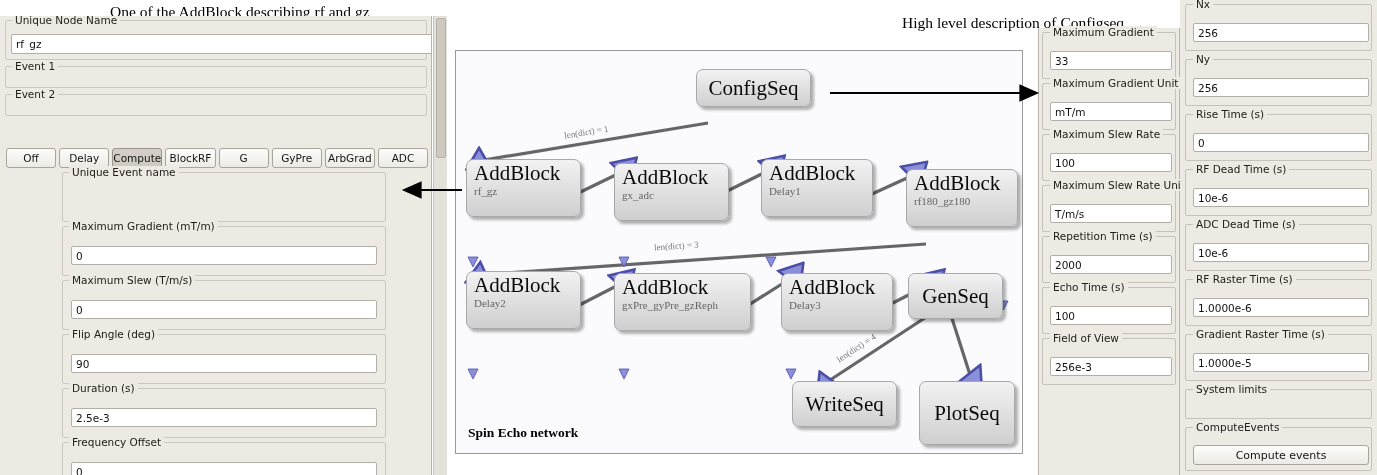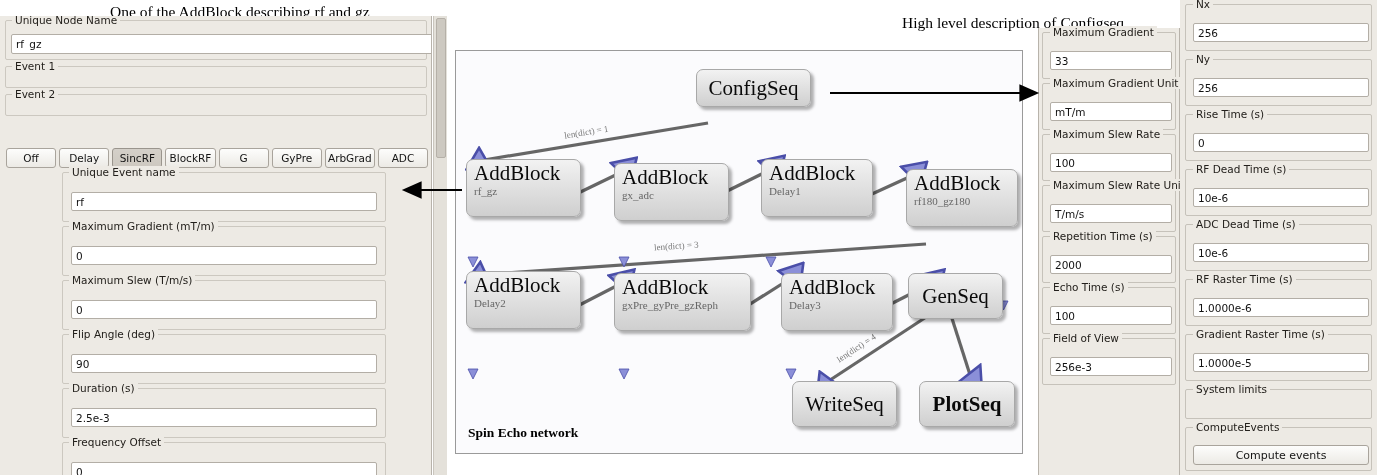--- a/index.html
+++ b/index.html
@@ -209,33 +209,32 @@
         <span class="legend">Event 1</span>
       </div>
 
       <div class="sect evt-row">
         <span class="legend">Event 2</span>
       </div>
 
       <div id="event-type-row">
         <div class="etbtn">Off</div>
         <div class="etbtn">Delay</div>
-        <div class="etbtn active">SincRF</div>
+        <div class="etbtn active">Compute</div>
         <div class="etbtn">BlockRF</div>
         <div class="etbtn">G</div>
         <div class="etbtn">GyPre</div>
         <div class="etbtn">ArbGrad</div>
         <div class="etbtn">ADC</div>
       </div>
 
       <div id="event-params">
 
         <div class="gbox">
           <span class="legend">Unique Event name</span>
-          <input class="fld" type="text" value="rf" style="">
         </div>
 
         <div class="gbox">
           <span class="legend">Maximum Gradient (mT/m)</span>
           <input class="fld" type="text" value="0" style="">
         </div>
 
         <div class="gbox">
           <span class="legend">Maximum Slew (T/m/s)</span>
           <input class="fld" type="text" value="0" style="">
@@ -352,21 +351,21 @@
     </div>
 
     <div class="dnode simple" style="left:452px; top:222px; width:95px; height:46px;">
       <div class="ntitle">GenSeq</div>
     </div>
 
     <div class="dnode simple" style="left:336px; top:330px; width:105px; height:46px;">
       <div class="ntitle">WriteSeq</div>
     </div>
 
-    <div class="dnode simple" style="left:463px; top:330px; width:96px; height:46px;font-weight:bold;">
+    <div class="dnode simple" style="left:463px; top:330px; width:96px; height:64px;">
       <div class="ntitle">PlotSeq</div>
     </div>
 
     <div class="elabel" style="left:108px; top:76px; transform:rotate(-9deg);">len(dict) = 1</div>
     <div class="elabel" style="left:198px; top:190px; transform:rotate(-4deg);">len(dict) = 3</div>
     <div class="elabel" style="left:378px; top:292px; transform:rotate(-33deg);">len(dict) = 4</div>
 
     <div id="diagram-caption">Spin Echo network</div>
   </div>
 

